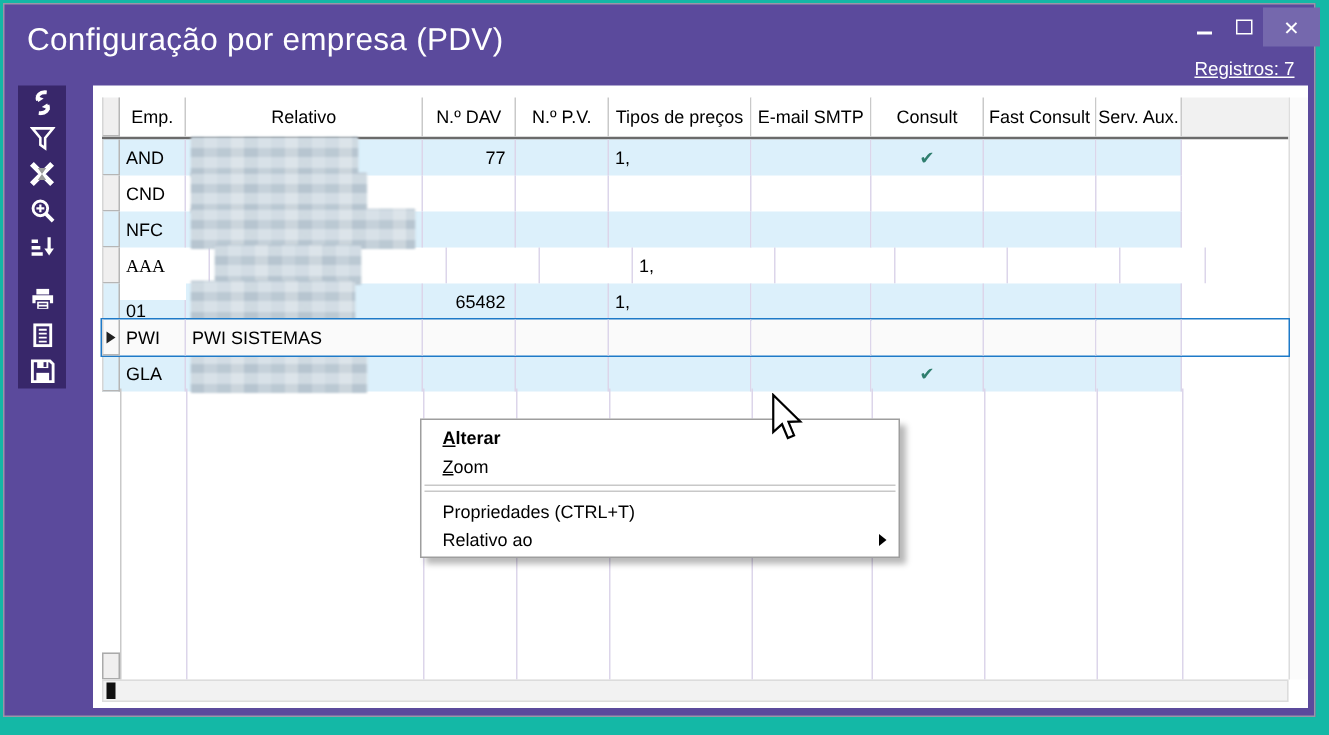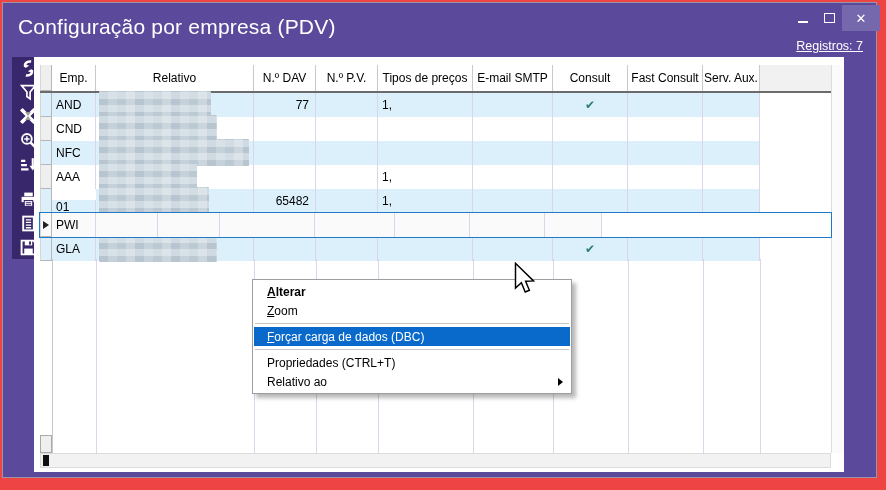--- a/index.html
+++ b/index.html
@@ -1,19 +1,19 @@
 <!DOCTYPE html>
 <html style="--purple: #5b4a9c; --stripe: #dcf0fb; --selblue: #1e7ac8; --hl: #0a6acb; --check: #2f7e6e;"><head>
 <meta charset="utf-8">
 <style>
   html,body{margin:0;padding:0;background:#888;}
   #stage{
     position:relative;width:886px;height:490px;overflow:hidden;
     font-family:"Liberation Sans","DejaVu Sans",sans-serif;
-    background:#ef4444;
+    background:#14b8a6;
   }
   
   #window{
     position:absolute;left:2px;top:2px;width:875px;height:476px;
     background:var(--purple,#5b4a9c);
     box-shadow:0 0 0 1px #9a96a8 inset;
   }
   #titlebar-title{
     position:absolute;left:16px;top:13px;color:#fff;font-size:21px;
     font-weight:400;letter-spacing:.2px;white-space:nowrap;
@@ -35,21 +35,21 @@
   
   #toolbar{
     position:absolute;left:10px;top:55px;width:32px;height:202px;
     background:#38276a;display:flex;flex-direction:column;align-items:center;
   }
   .tool-btn{width:24px;height:24px;display:flex;align-items:center;justify-content:center;}
   .tool-btn.group-gap{margin-top:12px;}
   .tool-btn svg{display:block;}
   
   #content{
-    position:absolute;left:32px;top:55px;width:810px;height:415px;background:#fff;
+    position:absolute;left:60px;top:55px;width:810px;height:415px;background:#fff;
   }
   
   #grid{position:absolute;left:6px;top:8px;width:791px;font-size:12px;color:#000;}
   .grid-row,.grid-header{display:flex;align-items:stretch;}
   .grid-header{height:26px;border-bottom:2px solid #6b6b6b;}
   .grid-row{height:24px;position:relative;}
   .hcell{
     display:flex;align-items:center;justify-content:center;
     border-right:1px solid #c9c9c9;background:#fff;white-space:nowrap;overflow:hidden;
     box-sizing:border-box;
@@ -269,21 +269,21 @@
             <div class="cell ar" style="width: 62px;"></div>
             <div class="cell al" style="width: 95px;"></div>
             <div class="cell al" style="width: 80px;"></div>
             <div class="cell ac" style="width: 75px;"></div>
             <div class="cell ac" style="width: 75px;"></div>
             <div class="cell ac" style="width: 57px;"></div>
             <div class="cell filler" style=""></div>
           </div>
           <div class="grid-row">
             <div class="cell gutter" style="width: 12px;"></div>
-            <div class="cell al" style="width: 44px;">AAA</div>
+            <div class="cell al" style="width: 60px; font-family: Liberation Serif, serif;">AAA</div>
             <div class="cell al" style="width: 158px;">
               <span class="censor" style="width:98px"></span>
             </div>
             <div class="cell ar" style="width: 62px;"></div>
             <div class="cell ar" style="width: 62px;"></div>
             <div class="cell al" style="width: 95px;">1,</div>
             <div class="cell al" style="width: 80px;"></div>
             <div class="cell ac" style="width: 75px;"></div>
             <div class="cell ac" style="width: 75px;"></div>
             <div class="cell ac" style="width: 57px;"></div>
@@ -302,20 +302,21 @@
             <div class="cell ac" style="width: 75px;"></div>
             <div class="cell ac" style="width: 75px;"></div>
             <div class="cell ac" style="width: 57px;"></div>
             <div class="cell filler" style=""></div>
           </div>
           <div class="grid-row selected">
             <div class="cell gutter" style="width: 12px;">
               <span class="row-arrow"></span>
             </div>
             <div class="cell al" style="width: 44px;">PWI</div>
+            <div class="cell al" style="width: 158px;">PWI SISTEMAS</div>
             <div class="cell ar" style="width: 62px;"></div>
             <div class="cell ar" style="width: 62px;"></div>
             <div class="cell al" style="width: 95px;"></div>
             <div class="cell al" style="width: 80px;"></div>
             <div class="cell ac" style="width: 75px;"></div>
             <div class="cell ac" style="width: 75px;"></div>
             <div class="cell ac" style="width: 57px;"></div>
             <div class="cell filler" style=""></div>
           </div>
           <div class="grid-row striped">
@@ -344,23 +345,20 @@
       </div>
 
       <div id="context-menu">
           <div class="menu-item bold">
             <span><u>A</u>lterar</span>
           </div>
           <div class="menu-item">
             <span><u>Z</u>oom</span>
           </div>
           <div class="menu-sep"></div>
-          <div class="menu-item highlighted">
-            <span><u>F</u>orçar carga de dados (DBC)</span>
-          </div>
           <div class="menu-sep"></div>
           <div class="menu-item">
             <span>Propriedades (CTRL+T)</span>
           </div>
           <div class="menu-item">
             <span>Relativo ao</span>
             <span class="submenu-arrow"></span>
           </div>
         </div>
     <div class="vline gutterline" style="left: 18px; top: 202px; height: 194px;"></div>

